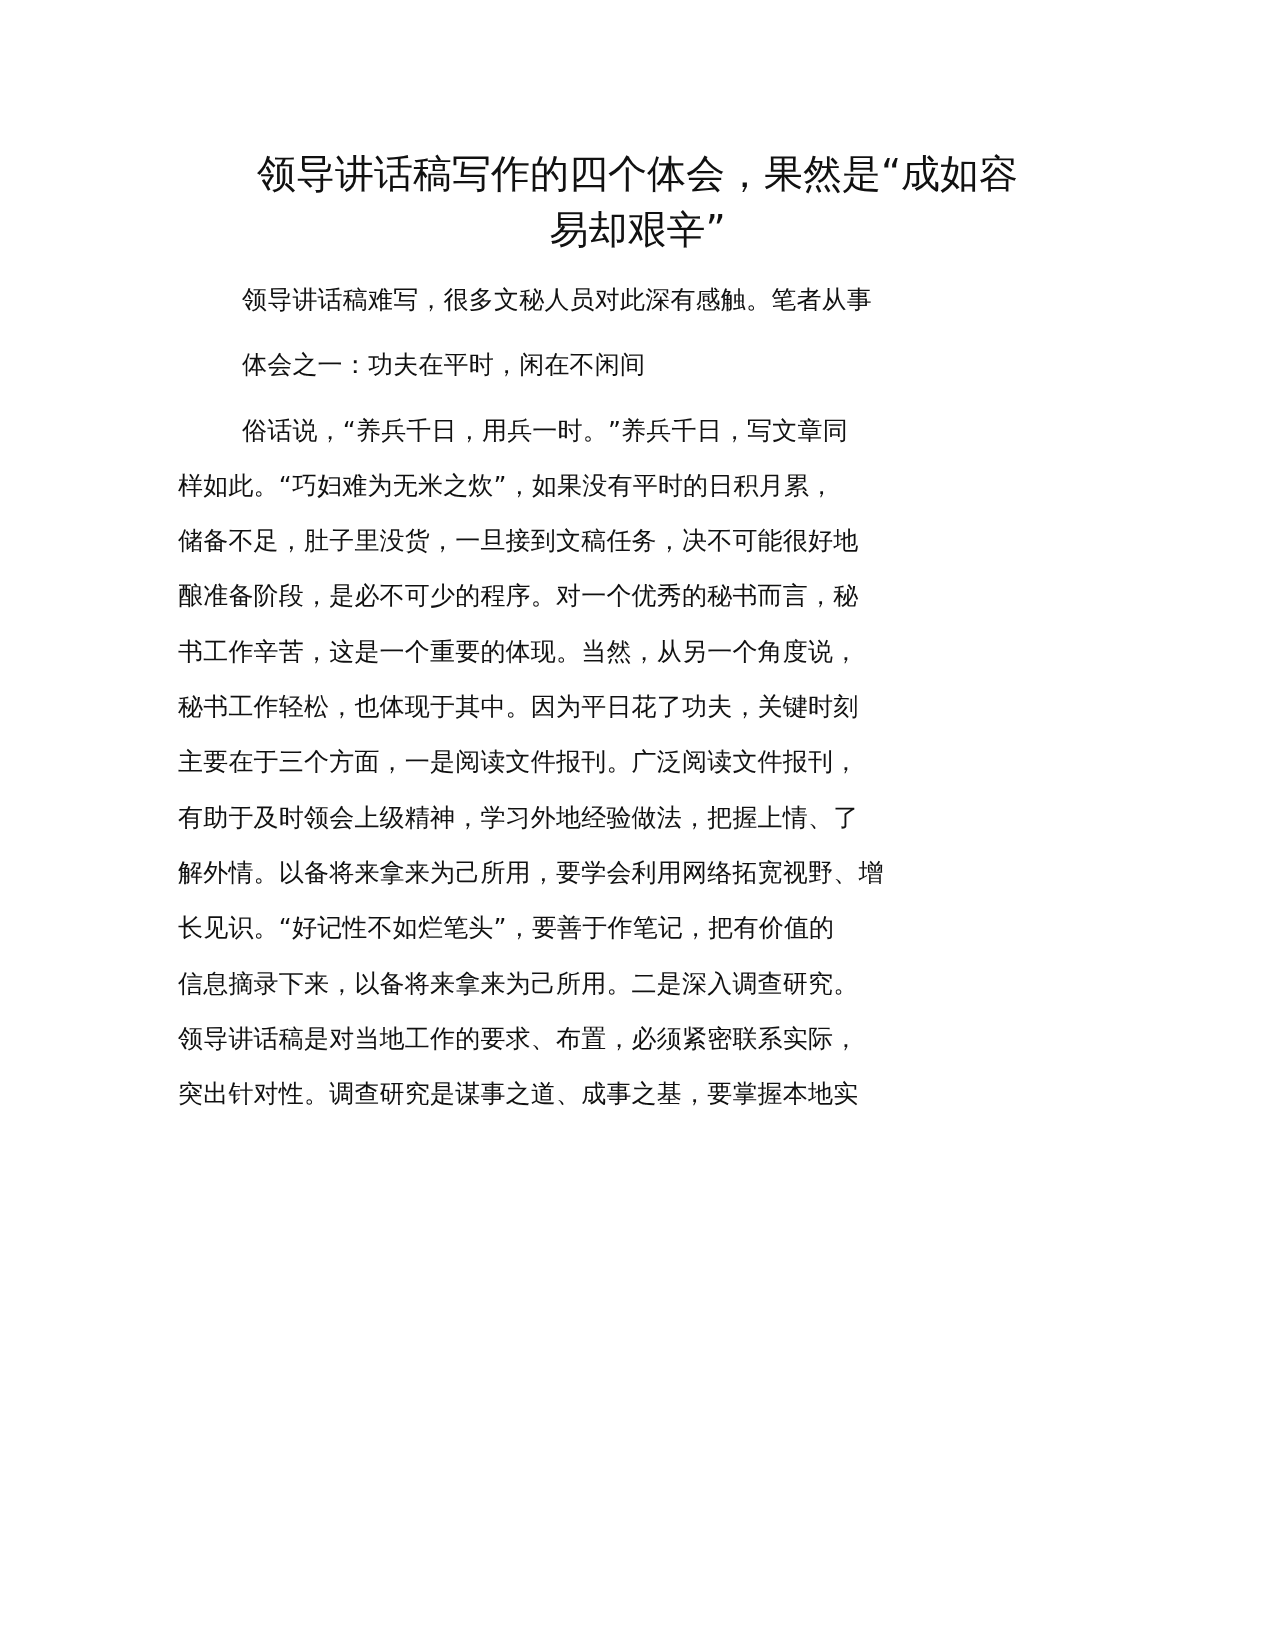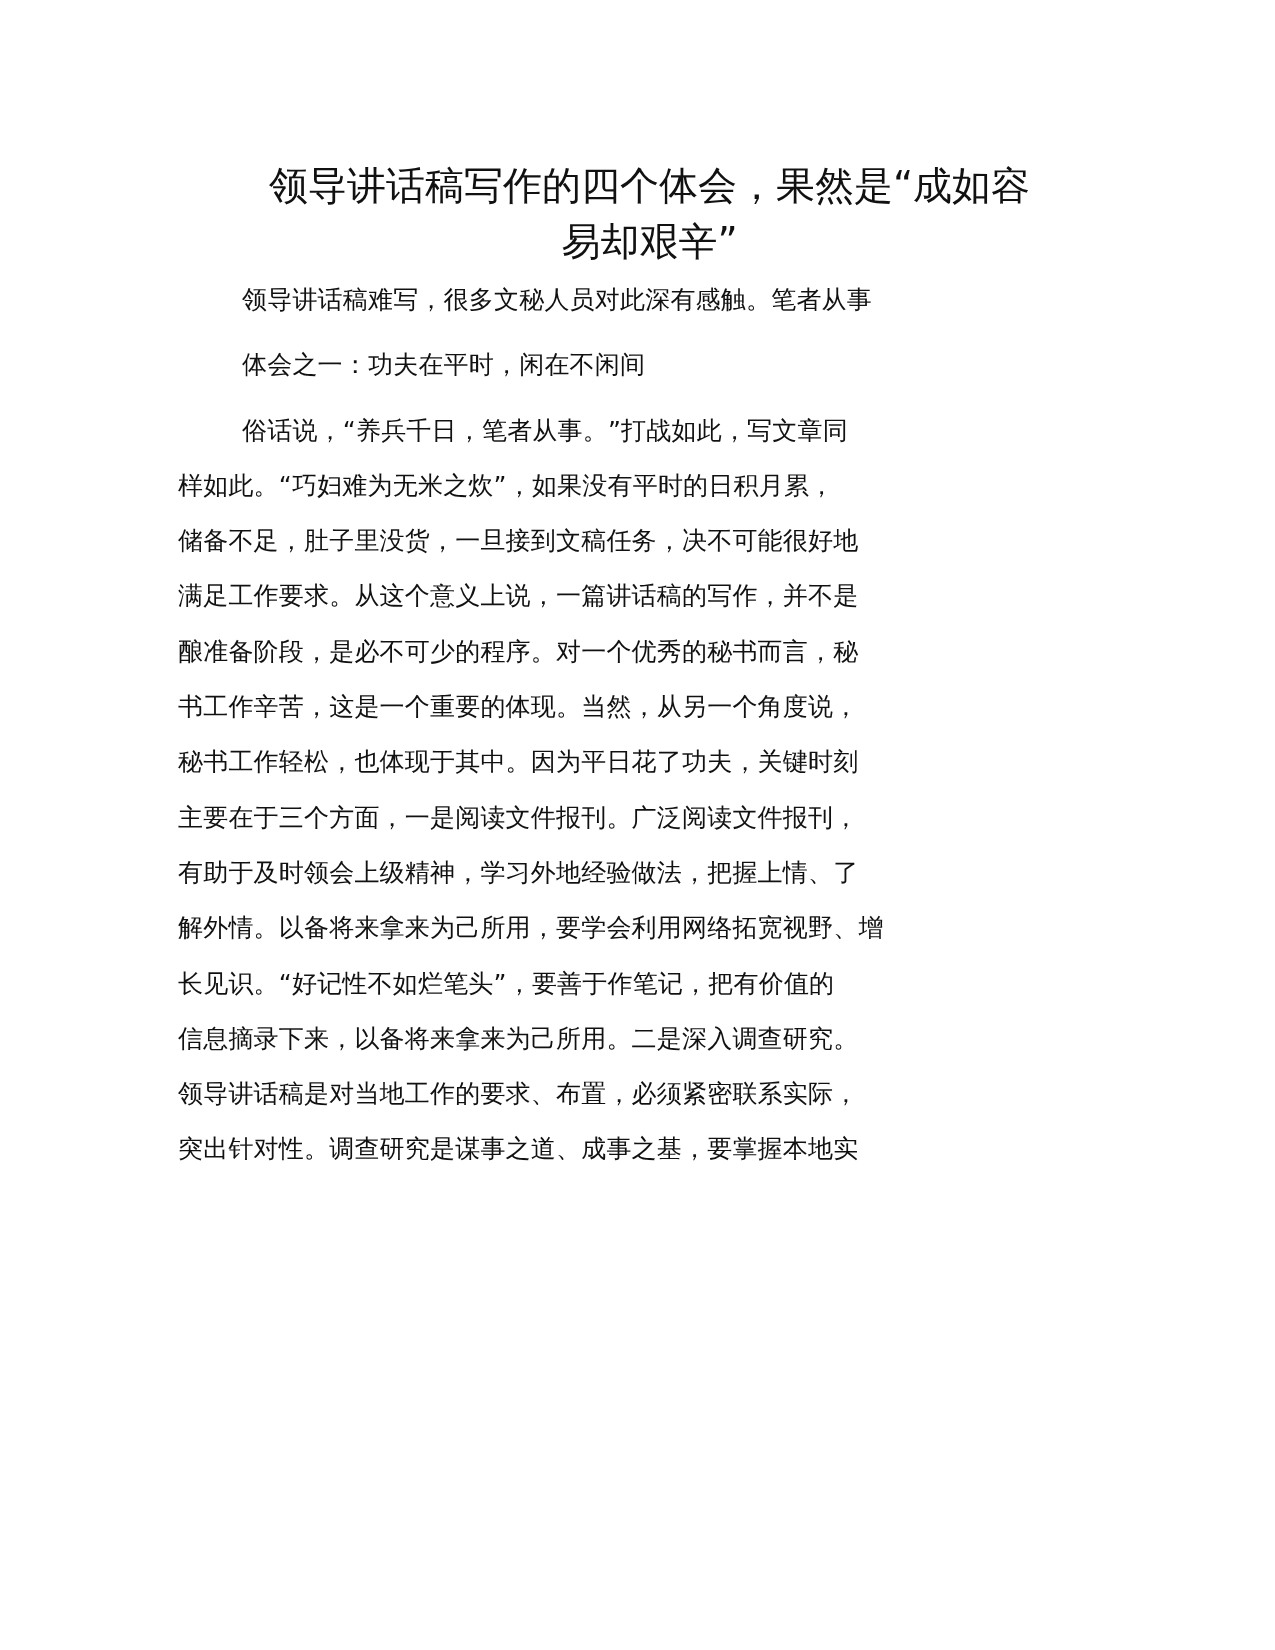--- a/index.html
+++ b/index.html
@@ -25,21 +25,21 @@
     }
     .title {
       position: absolute;
       left: 150px;
       top: 146px;
       width: 975px;
       text-align: center;
       font-size: 39px;
       line-height: 56px;
       font-weight: normal;
-      margin: 12px;
+      margin: 0;
       letter-spacing: 0px;
     }
     .title span { display: block; }
     .body-text {
       position: absolute;
       left: 178px;
       top: 272px;
       width: 860px;
     }
     .line {
@@ -68,24 +68,23 @@
       <span class="line indent">领导讲话稿难写，很多文秘人员对此深有感触。笔者从事</span>
     </div>
     <div class="gap"></div>
 
     <div>
       <span class="line indent">体会之一：功夫在平时，闲在不闲间</span>
     </div>
     <div class="gap"></div>
 
     <div>
-      <span class="line indent">俗话说，“养兵千日，笔者从事。”打战如此，写文章同</span>
+      <span class="line indent">俗话说，“养兵千日，用兵一时。”养兵千日，写文章同</span>
       <span class="line">样如此。“巧妇难为无米之炊”，如果没有平时的日积月累，</span>
       <span class="line">储备不足，肚子里没货，一旦接到文稿任务，决不可能很好地</span>
-      <span class="line">满足工作要求。从这个意义上说，一篇讲话稿的写作，并不是</span>
       <span class="line">酿准备阶段，是必不可少的程序。对一个优秀的秘书而言，秘</span>
       <span class="line">书工作辛苦，这是一个重要的体现。当然，从另一个角度说，</span>
       <span class="line">秘书工作轻松，也体现于其中。因为平日花了功夫，关键时刻</span>
       <span class="line">主要在于三个方面，一是阅读文件报刊。广泛阅读文件报刊，</span>
       <span class="line">有助于及时领会上级精神，学习外地经验做法，把握上情、了</span>
       <span class="line">解外情。以备将来拿来为己所用，要学会利用网络拓宽视野、增</span>
       <span class="line">长见识。“好记性不如烂笔头”，要善于作笔记，把有价值的</span>
       <span class="line">信息摘录下来，以备将来拿来为己所用。二是深入调查研究。</span>
       <span class="line">领导讲话稿是对当地工作的要求、布置，必须紧密联系实际，</span>
       <span class="line">突出针对性。调查研究是谋事之道、成事之基，要掌握本地实</span>

